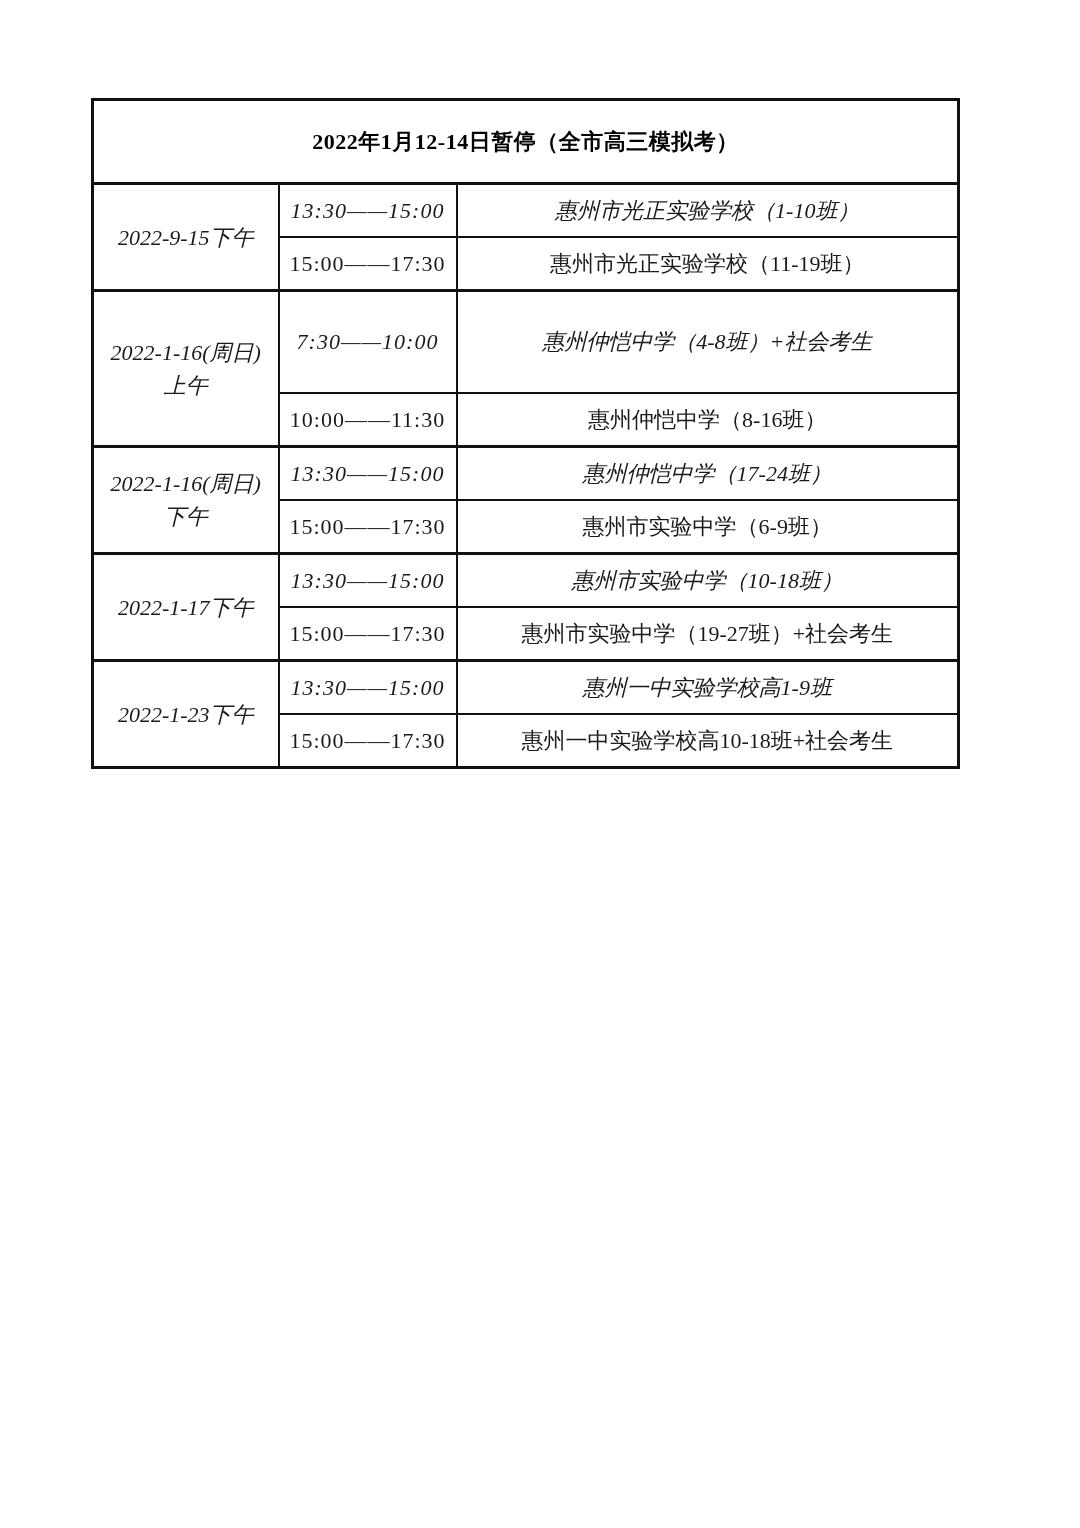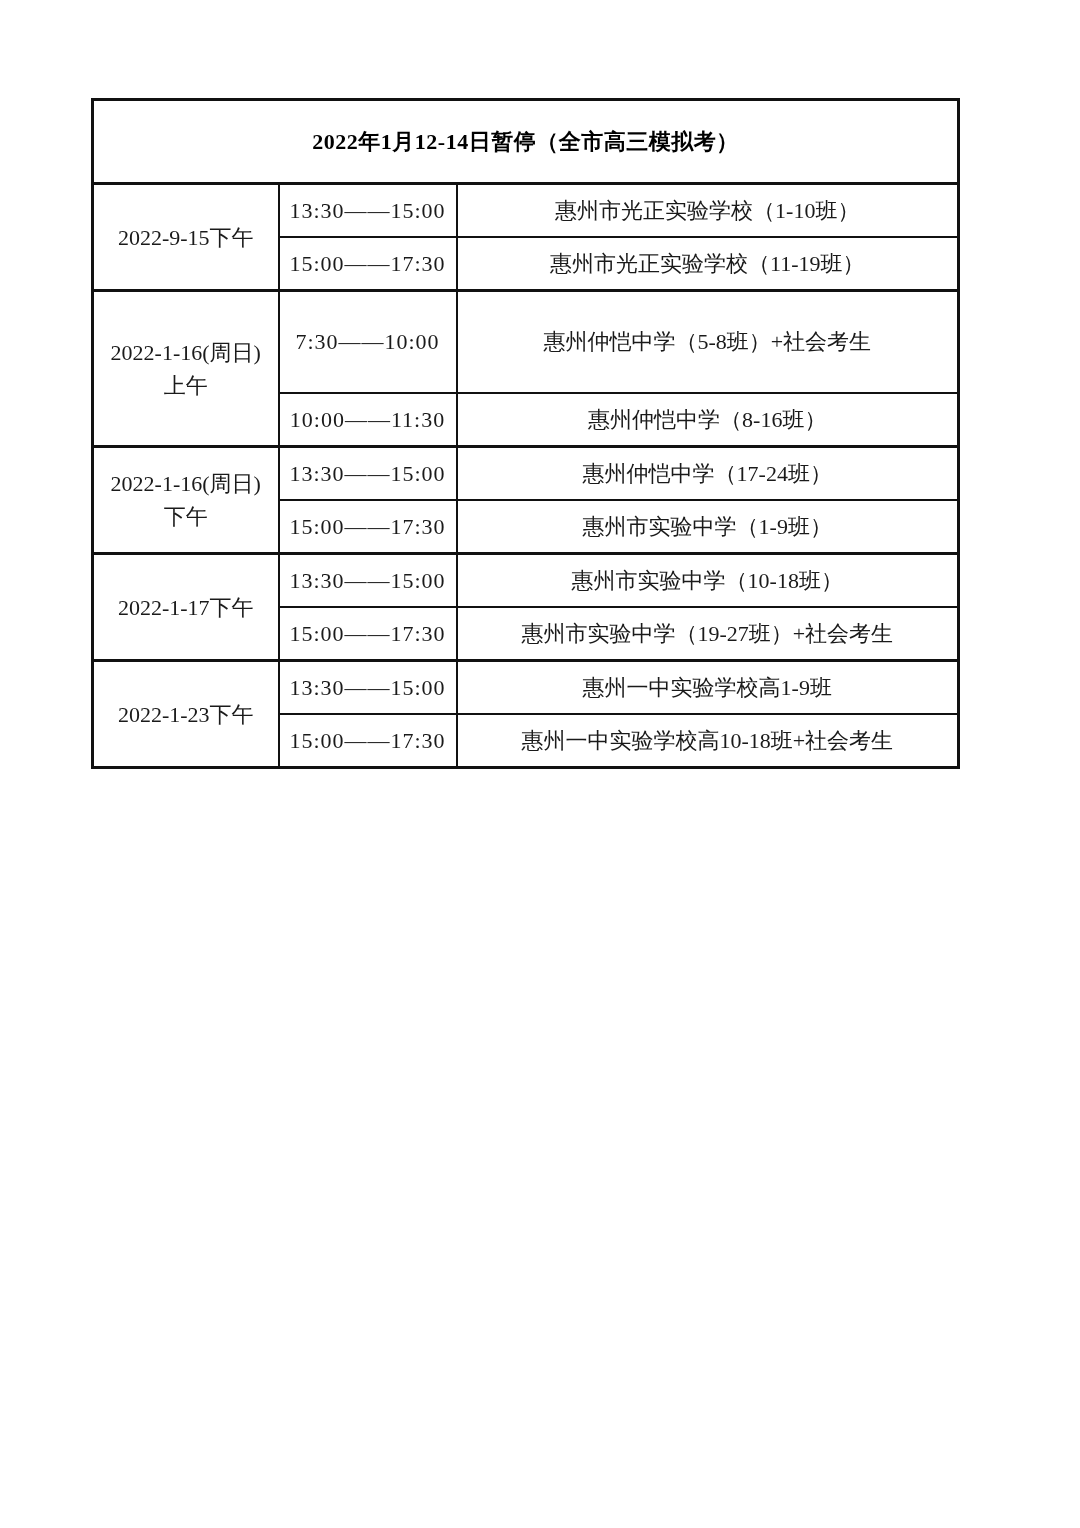--- a/index.html
+++ b/index.html
@@ -26,20 +26,21 @@
   .schedule td {
     border: 2px solid var(--border, #111111);
     text-align: center;
     vertical-align: middle;
     font-size: 22px;
     padding: 0 4px;
     overflow: hidden;
   }
   tr.group-start td {
     border-top: 3px solid var(--border, #111111);
+    font-style: italic;
   }
   .title-cell {
     font-weight: bold;
     font-size: 23px;
     height: 81px;
     letter-spacing: 0.5px;
     color: var(--title-text, #000000);
   }
   .row-std td { height: 51px; }
   .row-tall td { height: 100px; }
@@ -74,35 +75,35 @@
           <td class="school-cell">惠州市光正实验学校（1-10班）</td>
         </tr>
         <tr class="row-std">
           <td class="time-cell">15:00——17:30</td>
           <td class="school-cell">惠州市光正实验学校（11-19班）</td>
         </tr>
         <tr class="group-start row-tall">
           <td rowspan="2" class="date-cell">2022-1-16(周日)
 上午</td>
           <td class="time-cell">7:30——10:00</td>
-          <td class="school-cell">惠州仲恺中学（5-8班）+社会考生</td>
+          <td class="school-cell">惠州仲恺中学（4-8班）+社会考生</td>
         </tr>
         <tr class="row-std">
           <td class="time-cell">10:00——11:30</td>
           <td class="school-cell">惠州仲恺中学（8-16班）</td>
         </tr>
         <tr class="group-start row-std">
           <td rowspan="2" class="date-cell">2022-1-16(周日)
 下午</td>
           <td class="time-cell">13:30——15:00</td>
           <td class="school-cell">惠州仲恺中学（17-24班）</td>
         </tr>
         <tr class="row-std">
           <td class="time-cell">15:00——17:30</td>
-          <td class="school-cell">惠州市实验中学（1-9班）</td>
+          <td class="school-cell">惠州市实验中学（6-9班）</td>
         </tr>
         <tr class="group-start row-std">
           <td rowspan="2" class="date-cell">2022-1-17下午</td>
           <td class="time-cell">13:30——15:00</td>
           <td class="school-cell">惠州市实验中学（10-18班）</td>
         </tr>
         <tr class="row-std">
           <td class="time-cell">15:00——17:30</td>
           <td class="school-cell">惠州市实验中学（19-27班）+社会考生</td>
         </tr>

